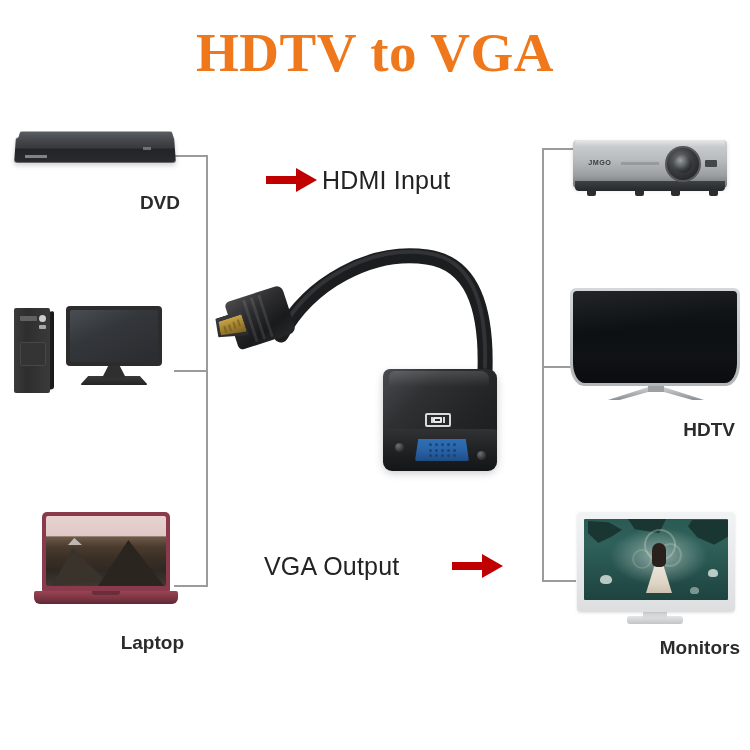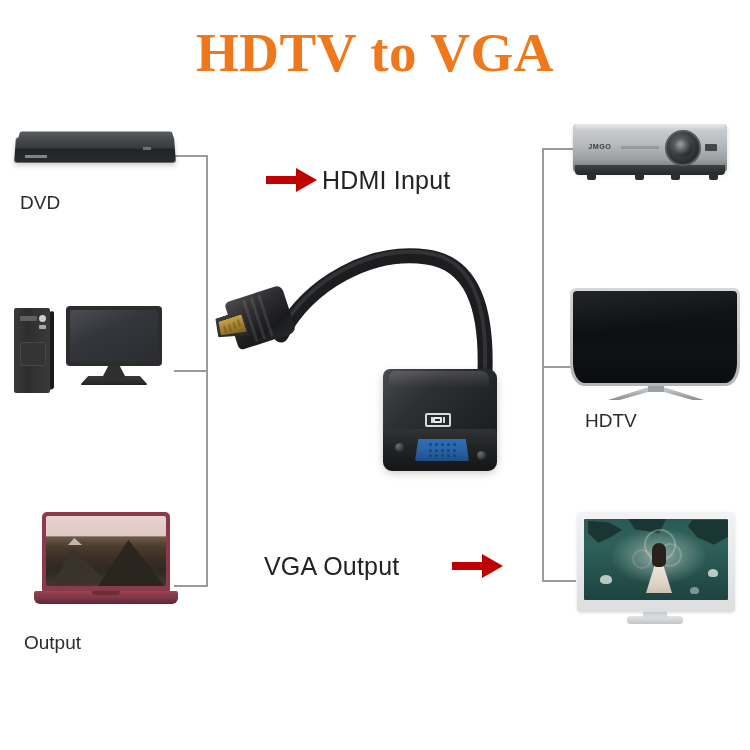--- a/index.html
+++ b/index.html
@@ -31,25 +31,26 @@
     font-size: 55px;
     letter-spacing: 0.5px;
     color: #F0781C;
     line-height: 62px;
     white-space: nowrap;
   }
 
   
   .dev-label {
     position: absolute;
-    text-align: left;
+    text-align: right;
     font-family: "Liberation Sans", sans-serif;
     font-size: 19px;
     color: #2b2b2b;
     white-space: nowrap;
+    font-weight: bold;
   }
 
   
   .callout {
     position: absolute;
     font-family: "Liberation Sans", sans-serif;
     font-size: 25px;
     color: #232323;
     white-space: nowrap;
     letter-spacing: 0.2px;
@@ -582,23 +583,23 @@
     <div class="lap-lid">
       <div class="lap-screen">
         <div class="lap-peak a"></div>
         <div class="lap-peak b"></div>
         <div class="lap-snow"></div>
       </div>
     </div>
     <div class="lap-base"></div>
     <div class="lap-notch"></div>
   </div>
-  <div class="dev-label" style="left:24px; top:632px; width:160px;">Output</div>
-
-  <div class="device" style="left:573px; top:118px; width:160px; height:70px;">
+  <div class="dev-label" style="left:24px; top:632px; width:160px;">Laptop</div>
+
+  <div class="device" style="left:573px; top:134px; width:160px; height:70px;">
     <div class="proj-body"></div>
     <div class="proj-topbar"></div>
     <div class="proj-darkbase"></div>
     <div class="proj-brand">JMGO</div>
     <div class="proj-subtext"></div>
     <div class="proj-vent"></div>
     <div class="proj-lens-outer"></div>
     <div class="proj-lens-inner"></div>
     <div class="proj-foot" style="left:14px;"></div>
     <div class="proj-foot" style="left:62px;"></div>
@@ -606,41 +607,42 @@
     <div class="proj-foot" style="left:136px;"></div>
   </div>
 
   <div class="device" style="left:570px; top:288px; width:170px; height:115px;">
     <div class="tv-stand"></div>
     <div class="tv-neck"></div>
     <div class="tv-frame">
         <div class="tv-screen"></div>
       </div>
   </div>
-  <div class="dev-label" style="left:585px; top:410px; width:150px;">HDTV</div>
+  <div class="dev-label" style="left:585px; top:419px; width:150px;">HDTV</div>
 
   <div class="device" style="left:577px; top:512px; width:160px; height:115px;">
     <div class="mon-base"></div>
     <div class="mon-neck"></div>
     <div class="mon-frame">
       <div class="mon-screen">
         <div class="mon-foliage mon-f1"></div>
         <div class="mon-foliage mon-f2"></div>
         <div class="mon-foliage mon-f3"></div>
         <div class="mon-ring mon-r1"></div>
         <div class="mon-ring mon-r2"></div>
         <div class="mon-ring mon-r3"></div>
         <div class="mon-girl-dress"></div>
         <div class="mon-girl-hair"></div>
         <div class="mon-butterfly mon-b1"></div>
         <div class="mon-butterfly mon-b2"></div>
         <div class="mon-butterfly mon-b3"></div>
       </div>
     </div>
   </div>
+  <div class="dev-label" style="left:570px; top:637px; width:170px;">Monitors</div>
 
   <div class="adapter" style="left:215px; top:243px; width:290px; height:250px;">
 
     <svg class="cable" viewBox="0 0 250 200">
       <path d="M6 92 C34 40, 96 6, 152 14 C196 20, 212 62, 210 128" stroke="#1c1d1f" stroke-width="15" fill="none" stroke-linecap="round"></path>
       <path d="M6 92 C34 40, 96 6, 152 14 C196 20, 212 62, 210 128" stroke="#45464a" stroke-width="4" fill="none" stroke-linecap="round" opacity=".55" transform="translate(0,-4)"></path>
     </svg>
 
     <div class="hdmi-plug">
       <div class="hdmi-shell"></div>

